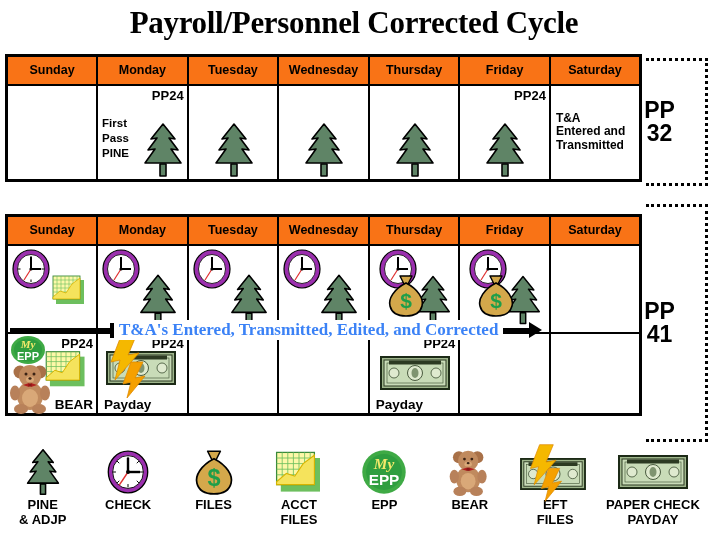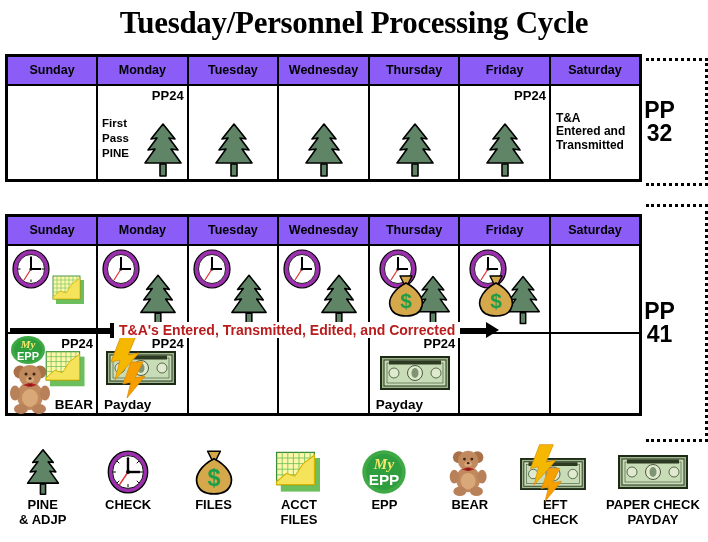--- a/index.html
+++ b/index.html
@@ -33,21 +33,21 @@
     width: 637px;
   }
   .cal td, .cal th {
     border: 2px solid #000;
     padding: 0;
     vertical-align: top;
     position: relative;
     width: 90px;
   }
   .cal th {
-    background: #8b5cf6;
+    background: #f97316;
     font-size: 12.5px;
     font-weight: bold;
     text-align: center;
     height: 29px;
     vertical-align: middle;
     color: #000;
   }
   .cell { position: relative; height: 100%; width: 100%; }
 
   .row1 td { height: 96px; }
@@ -125,22 +125,22 @@
     width: 630px;
     height: 20px;
     display: flex;
     align-items: center;
     z-index: 9;
     pointer-events: none;
   }
   .ta-line-left { height: 4px; background: #000; width: 100px; margin-left: 2px;}
   .ta-tick { width: 4px; height: 15px; background: #000; }
   .ta-text {
-    font-size: 14px; font-weight: bold; color: #b91c1c;
-    padding: 0 5px; white-space: nowrap; background: #fff;
+    font-size: 17px; font-weight: bold; color: #3b82f6;
+    padding: 0 5px; white-space: nowrap; background: #fff; font-family: Liberation Serif, serif;
   }
   .ta-line-right { height: 4px; background: #000; width: 26px; }
   .ta-arrow-head {
     width: 0; height: 0;
     border-left: 13px solid #000;
     border-top: 8px solid transparent;
     border-bottom: 8px solid transparent;
   }
 
   
@@ -185,21 +185,21 @@
   
   .bear { display: block; }
   
   .bill { display: block; }
   
   .bolt { display: block; }
 </style>
 </head>
 <body>
 
-<div class="title">Tuesday/Personnel Processing Cycle</div>
+<div class="title">Payroll/Personnel Corrected Cycle</div>
 
 <div class="cal-wrap" style="top:54px;">
   <table class="cal">
     <tbody>
         <tr>
       <th>Sunday</th>
       <th>Monday</th>
       <th>Tuesday</th>
       <th>Wednesday</th>
       <th>Thursday</th>
@@ -733,21 +733,21 @@
           <rect x="7" y="7" width="56" height="20" fill="none" stroke="#4c6040" stroke-width="0.7"></rect>
           <circle cx="35" cy="17" r="7.5" fill="#dfeacf" stroke="#3a4c30" stroke-width="0.9"></circle>
           <ellipse cx="35" cy="17" rx="3.5" ry="5" fill="#7f9470"></ellipse>
           <circle cx="14" cy="17" r="5" fill="#dfeacf" stroke="#3a4c30" stroke-width="0.8"></circle>
           <circle cx="56" cy="17" r="5" fill="#dfeacf" stroke="#3a4c30" stroke-width="0.8"></circle>
           <rect x="9" y="4.5" width="52" height="4" fill="#2c3a22"></rect>
         </svg>
       </span>
     </div>
     <div class="legend-label">EFT
-CHECK</div>
+FILES</div>
   </div>
 
   <div class="legend-item">
     <div class="legend-icon" style="width:110px;">
       <svg class="bill" width="74" height="34" viewBox="0 0 70 34">
         <rect x="1" y="1" width="68" height="32" fill="#9fb68c" stroke="#1c2a16" stroke-width="2"></rect>
         <rect x="4" y="4" width="62" height="26" fill="#c9dcb8" stroke="#2c3a22" stroke-width="1"></rect>
         <rect x="7" y="7" width="56" height="20" fill="none" stroke="#4c6040" stroke-width="0.7"></rect>
         <circle cx="35" cy="17" r="7.5" fill="#dfeacf" stroke="#3a4c30" stroke-width="0.9"></circle>
         <ellipse cx="35" cy="17" rx="3.5" ry="5" fill="#7f9470"></ellipse>

